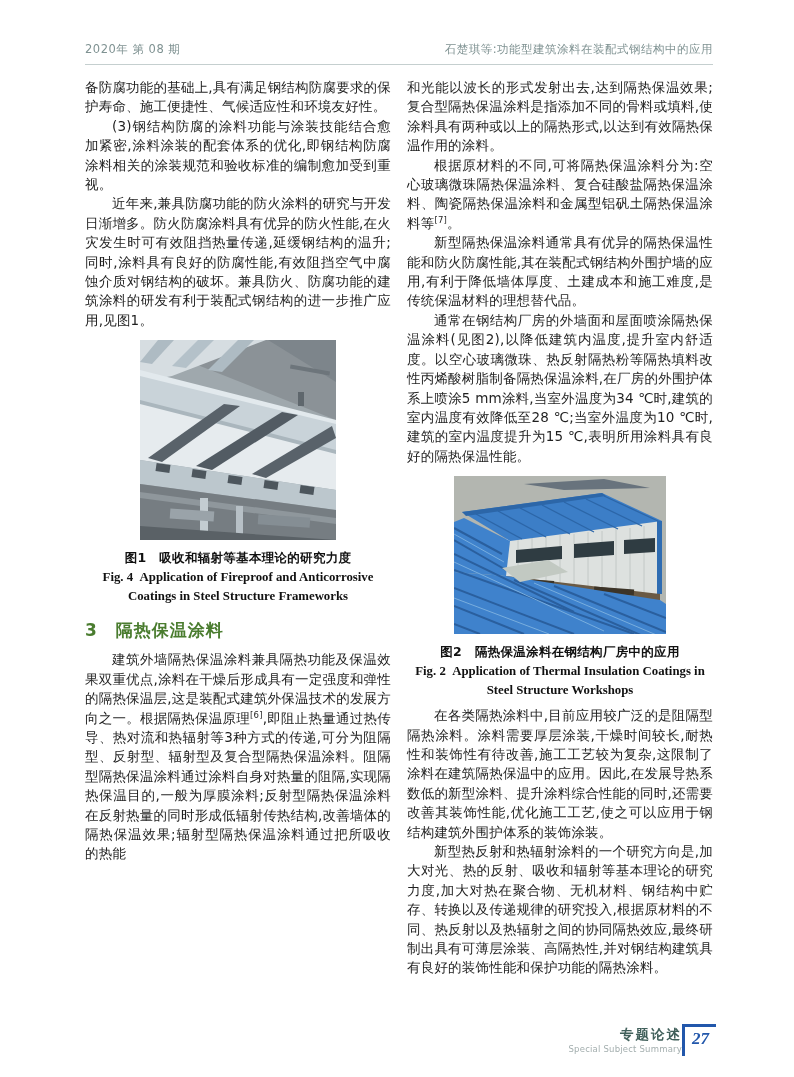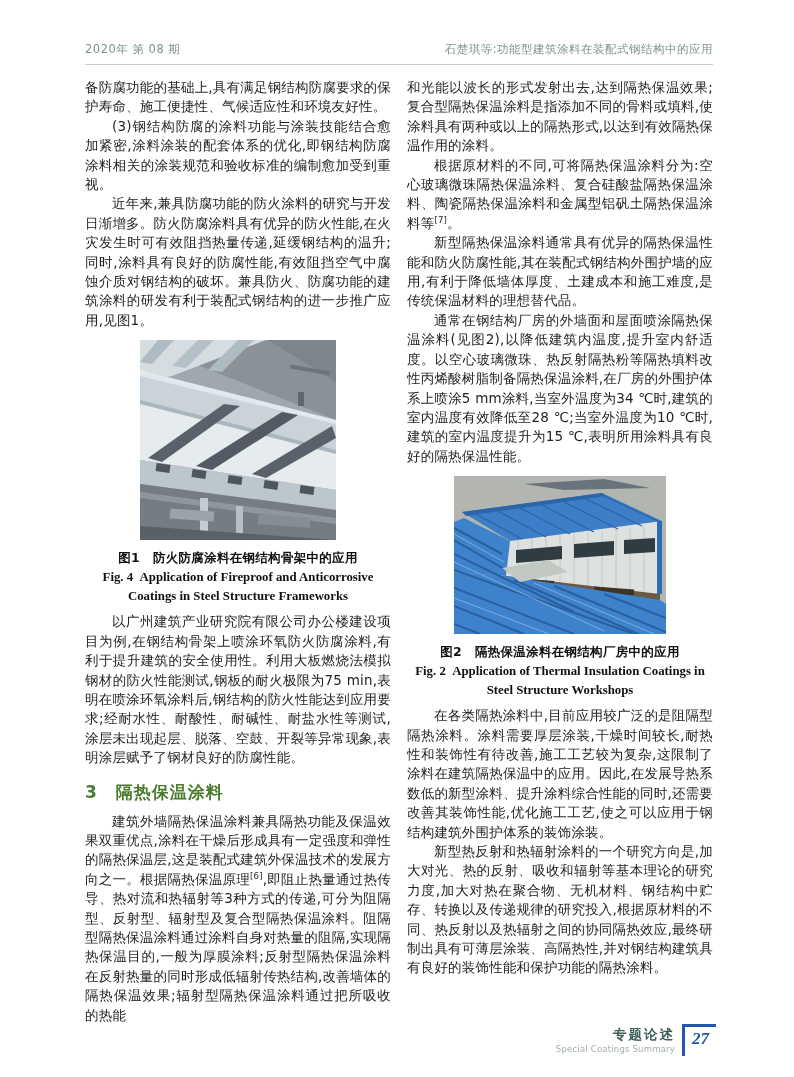--- a/index.html
+++ b/index.html
@@ -30,21 +30,21 @@
     letter-spacing:1px;
   }
   
   .figure{margin:10px 0 6px 0;text-align:center;}
   .figure svg{display:block;margin:0 auto;}
   .cap-zh{font-size:12.5px;font-weight:bold;color:#111;margin-top:8px;line-height:20px;letter-spacing:.3px;}
   .cap-en{font-family:"Liberation Serif",serif;font-size:12.8px;font-weight:bold;color:#111;line-height:19px;}
   
   .pg-footer{
     position:absolute;top:1022px;right:78px;
-    display:flex;align-items:flex-start;gap:7px;
+    display:flex;align-items:flex-start;
   }
   .footer-labels{text-align:right;padding-top:5px;}
   .footer-zh{font-size:13.5px;font-weight:bold;color:#41605b;letter-spacing:2px;line-height:15px;}
   .footer-en{font-size:8.5px;color:#a3aeae;margin-top:2px;letter-spacing:.2px;}
   .page-num-box{
     border-top:3px solid #2257ab;border-left:3px solid #2257ab;
     padding:2px 7px 7px 7px;margin-top:2px;
   }
   .page-num{
     font-family:"Liberation Serif",serif;font-style:italic;font-weight:bold;
@@ -91,26 +91,25 @@
         <rect x="124" y="141" width="14" height="8" fill="#4d565d" transform="rotate(8 131 145)"></rect>
         <rect x="160" y="146" width="14" height="8" fill="#4d565d" transform="rotate(8 167 150)"></rect>
         <polygon points="0,144 196,170 196,200 0,200" fill="#767d82"></polygon>
         <polygon points="0,152 196,178 196,184 0,158" fill="#8f979c"></polygon>
         <rect x="60" y="158" width="8" height="42" fill="#c3ccd1"></rect>
         <rect x="96" y="166" width="7" height="34" fill="#b7c0c6"></rect>
         <rect x="30" y="170" width="44" height="10" fill="#9aa3a9" transform="rotate(4 52 175)"></rect>
         <rect x="118" y="176" width="52" height="10" fill="#858e94" transform="rotate(4 144 181)"></rect>
         <polygon points="0,186 196,200 0,200" fill="#5a6166"></polygon>
       </svg>
-      <div class="cap-zh">图1　防火防腐涂料在钢结构骨架中的应用</div>
+      <div class="cap-zh">图1　吸收和辐射等基本理论的研究力度</div>
       <div class="cap-en">Fig. 4 Application of Fireproof and Anticorrosive</div>
       <div class="cap-en">Coatings in Steel Structure Frameworks</div>
     </div>
 
-    <p class="body-p indent">以广州建筑产业研究院有限公司办公楼建设项目为例,在钢结构骨架上喷涂环氧防火防腐涂料,有利于提升建筑的安全使用性。利用大板燃烧法模拟钢材的防火性能测试,钢板的耐火极限为75 min,表明在喷涂环氧涂料后,钢结构的防火性能达到应用要求;经耐水性、耐酸性、耐碱性、耐盐水性等测试,涂层未出现起层、脱落、空鼓、开裂等异常现象,表明涂层赋予了钢材良好的防腐性能。</p>
 
     <h2 class="section-h">3　隔热保温涂料</h2>
 
     <p class="body-p indent"><span>建筑外墙隔热保温涂料兼具隔热功能及保温效果双重优点,涂料在干燥后形成具有一定强度和弹性的隔热保温层,这是装配式建筑外保温技术的发展方向之一。根据隔热保温原理</span><sup>[6]</sup><span>,即阻止热量通过热传导、热对流和热辐射等3种方式的传递,可分为阻隔型、反射型、辐射型及复合型隔热保温涂料。阻隔型隔热保温涂料通过涂料自身对热量的阻隔,实现隔热保温目的,一般为厚膜涂料;反射型隔热保温涂料在反射热量的同时形成低辐射传热结构,改善墙体的隔热保温效果;辐射型隔热保温涂料通过把所吸收的热能</span></p>
   </div>
 
   <div class="col col-right">
     <p class="body-p">和光能以波长的形式发射出去,达到隔热保温效果;复合型隔热保温涂料是指添加不同的骨料或填料,使涂料具有两种或以上的隔热形式,以达到有效隔热保温作用的涂料。</p>
     <p class="body-p indent"><span>根据原材料的不同,可将隔热保温涂料分为:空心玻璃微珠隔热保温涂料、复合硅酸盐隔热保温涂料、陶瓷隔热保温涂料和金属型铝矾土隔热保温涂料等</span><sup>[7]</sup><span>。</span></p>
     <p class="body-p indent">新型隔热保温涂料通常具有优异的隔热保温性能和防火防腐性能,其在装配式钢结构外围护墙的应用,有利于降低墙体厚度、土建成本和施工难度,是传统保温材料的理想替代品。</p>
@@ -178,20 +177,20 @@
       <div class="cap-en">Steel Structure Workshops</div>
     </div>
 
     <p class="body-p indent">在各类隔热涂料中,目前应用较广泛的是阻隔型隔热涂料。涂料需要厚层涂装,干燥时间较长,耐热性和装饰性有待改善,施工工艺较为复杂,这限制了涂料在建筑隔热保温中的应用。因此,在发展导热系数低的新型涂料、提升涂料综合性能的同时,还需要改善其装饰性能,优化施工工艺,使之可以应用于钢结构建筑外围护体系的装饰涂装。</p>
     <p class="body-p indent">新型热反射和热辐射涂料的一个研究方向是,加大对光、热的反射、吸收和辐射等基本理论的研究力度,加大对热在聚合物、无机材料、钢结构中贮存、转换以及传递规律的研究投入,根据原材料的不同、热反射以及热辐射之间的协同隔热效应,最终研制出具有可薄层涂装、高隔热性,并对钢结构建筑具有良好的装饰性能和保护功能的隔热涂料。</p>
   </div>
 
   <div class="pg-footer">
     <div class="footer-labels">
       <div class="footer-zh">专题论述</div>
-      <div class="footer-en">Special Coatings Summary</div>
+      <div class="footer-en">Special Subject Summary</div>
     </div>
     <div class="page-num-box">
       <span class="page-num">27</span>
     </div>
   </div>
 
 </div>
 
 </body></html>

